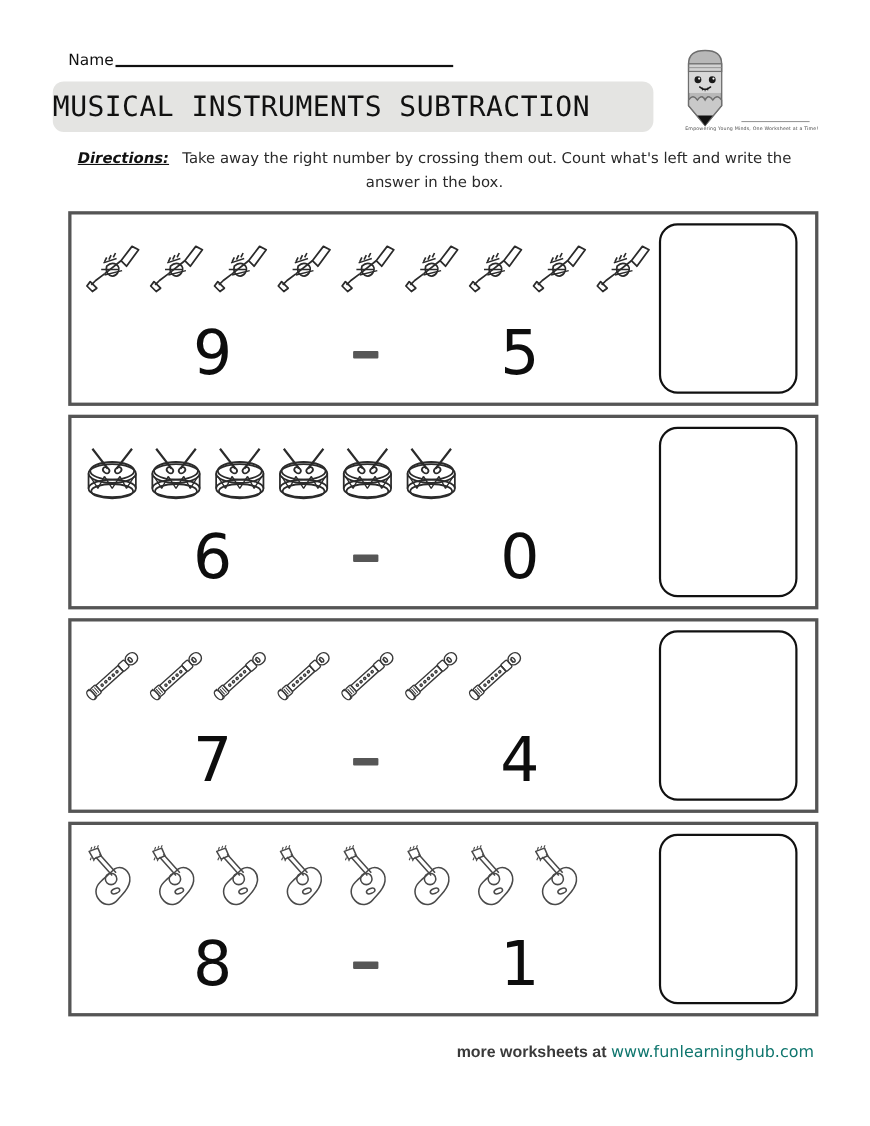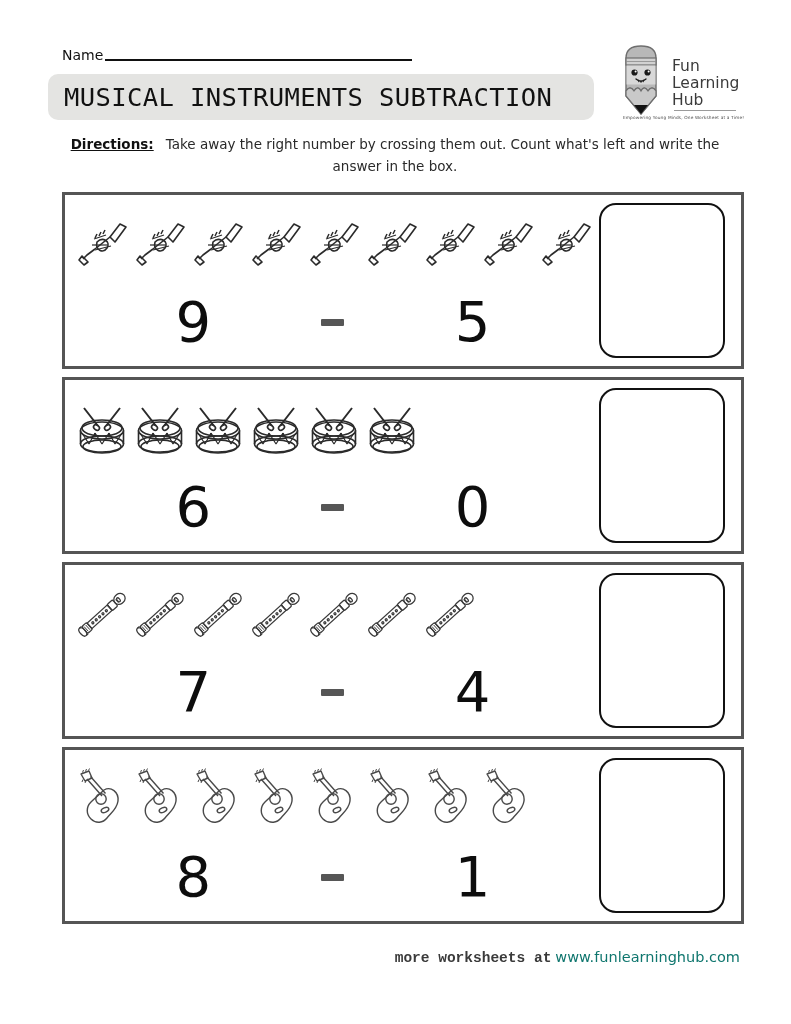--- a/index.html
+++ b/index.html
@@ -45,21 +45,20 @@
     position: absolute;
     left: 48px;
     top: 74px;
     width: 546px;
     height: 46px;
     background: #e4e4e2;
     border-radius: 10px;
     display: flex;
     align-items: center;
     box-sizing: border-box;
-    padding-left: 16px;
   }
   .title-text {
     font-family: "DejaVu Sans Mono", monospace;
     font-size: 25.5px;
     letter-spacing: 0.4px;
     color: #111111;
     white-space: nowrap;
     font-weight: 400;
   }
 
@@ -113,20 +112,21 @@
     left: 55px;
     top: 133px;
     width: 680px;
     text-align: center;
     font-family: "DejaVu Sans", sans-serif;
     font-size: 13.5px;
     line-height: 22px;
     color: #2a2a2a;
   }
   .directions-label {
+    font-style: italic;
     font-weight: bold;
     text-decoration: underline;
     color: #111;
     margin-right: 12px;
   }
 
   
   .rows {
     position: absolute;
     left: 62px;
@@ -223,21 +223,21 @@
     position: absolute;
     left: 62px;
     top: 948px;
     width: 682px;
     text-align: right;
     padding-right: 4px;
     box-sizing: border-box;
     white-space: nowrap;
   }
   .footer-bold {
-    font-family: Liberation Mono, monospace;
+    font-family: Liberation Sans, sans-serif;
     font-size: 14.5px;
     font-weight: bold;
     color: #3a3a3a;
   }
   .footer-url {
     font-family: "DejaVu Sans", sans-serif;
     font-size: 14.5px;
     color: #0f766e;
     margin-left: 4px;
   }
@@ -273,25 +273,20 @@
       <circle cx="30.6" cy="27.4" r="1" fill="#ffffff"></circle>
 
       <path d="M18 35 Q23 39.5 28 35" fill="none" stroke="#1a1a1a" stroke-width="1.3" stroke-linecap="round"></path>
       <path d="M20.6 35.6 L20.6 38.2 M23 36.4 L23 39 M25.4 35.6 L25.4 38.2" stroke="#1a1a1a" stroke-width="0.8"></path>
 
       <path d="M8 47 Q12 41 16 47 Q20 41 23 47 Q26 41 30 47 Q34 41 38 47" fill="none" stroke="#6e6e6e" stroke-width="1.3"></path>
       <path d="M8 47 L8 52 L23 70 L38 52 L38 47 Q34 41 30 47 Q26 41 23 47 Q20 41 16 47 Q12 41 8 47 Z" fill="#c9c9c9" stroke="#6e6e6e" stroke-width="1.2"></path>
 
       <path d="M16 61 L23 70 L30 61 Z" fill="#111111"></path>
     </svg>
-  </div>
-  <div class="logo-words">
-    <div>Fun</div>
-    <div>Learning</div>
-    <div>Hub</div>
   </div>
   <div class="logo-rule"></div>
   <div class="logo-tagline">Empowering Young Minds, One Worksheet at a Time!</div>
 </div>
 
 <div class="directions">
   <span class="directions-label">Directions:</span><span>Take away the right number by crossing them out. Count what's left and write the answer in the box.</span>
 </div>
 
 <div class="rows">

